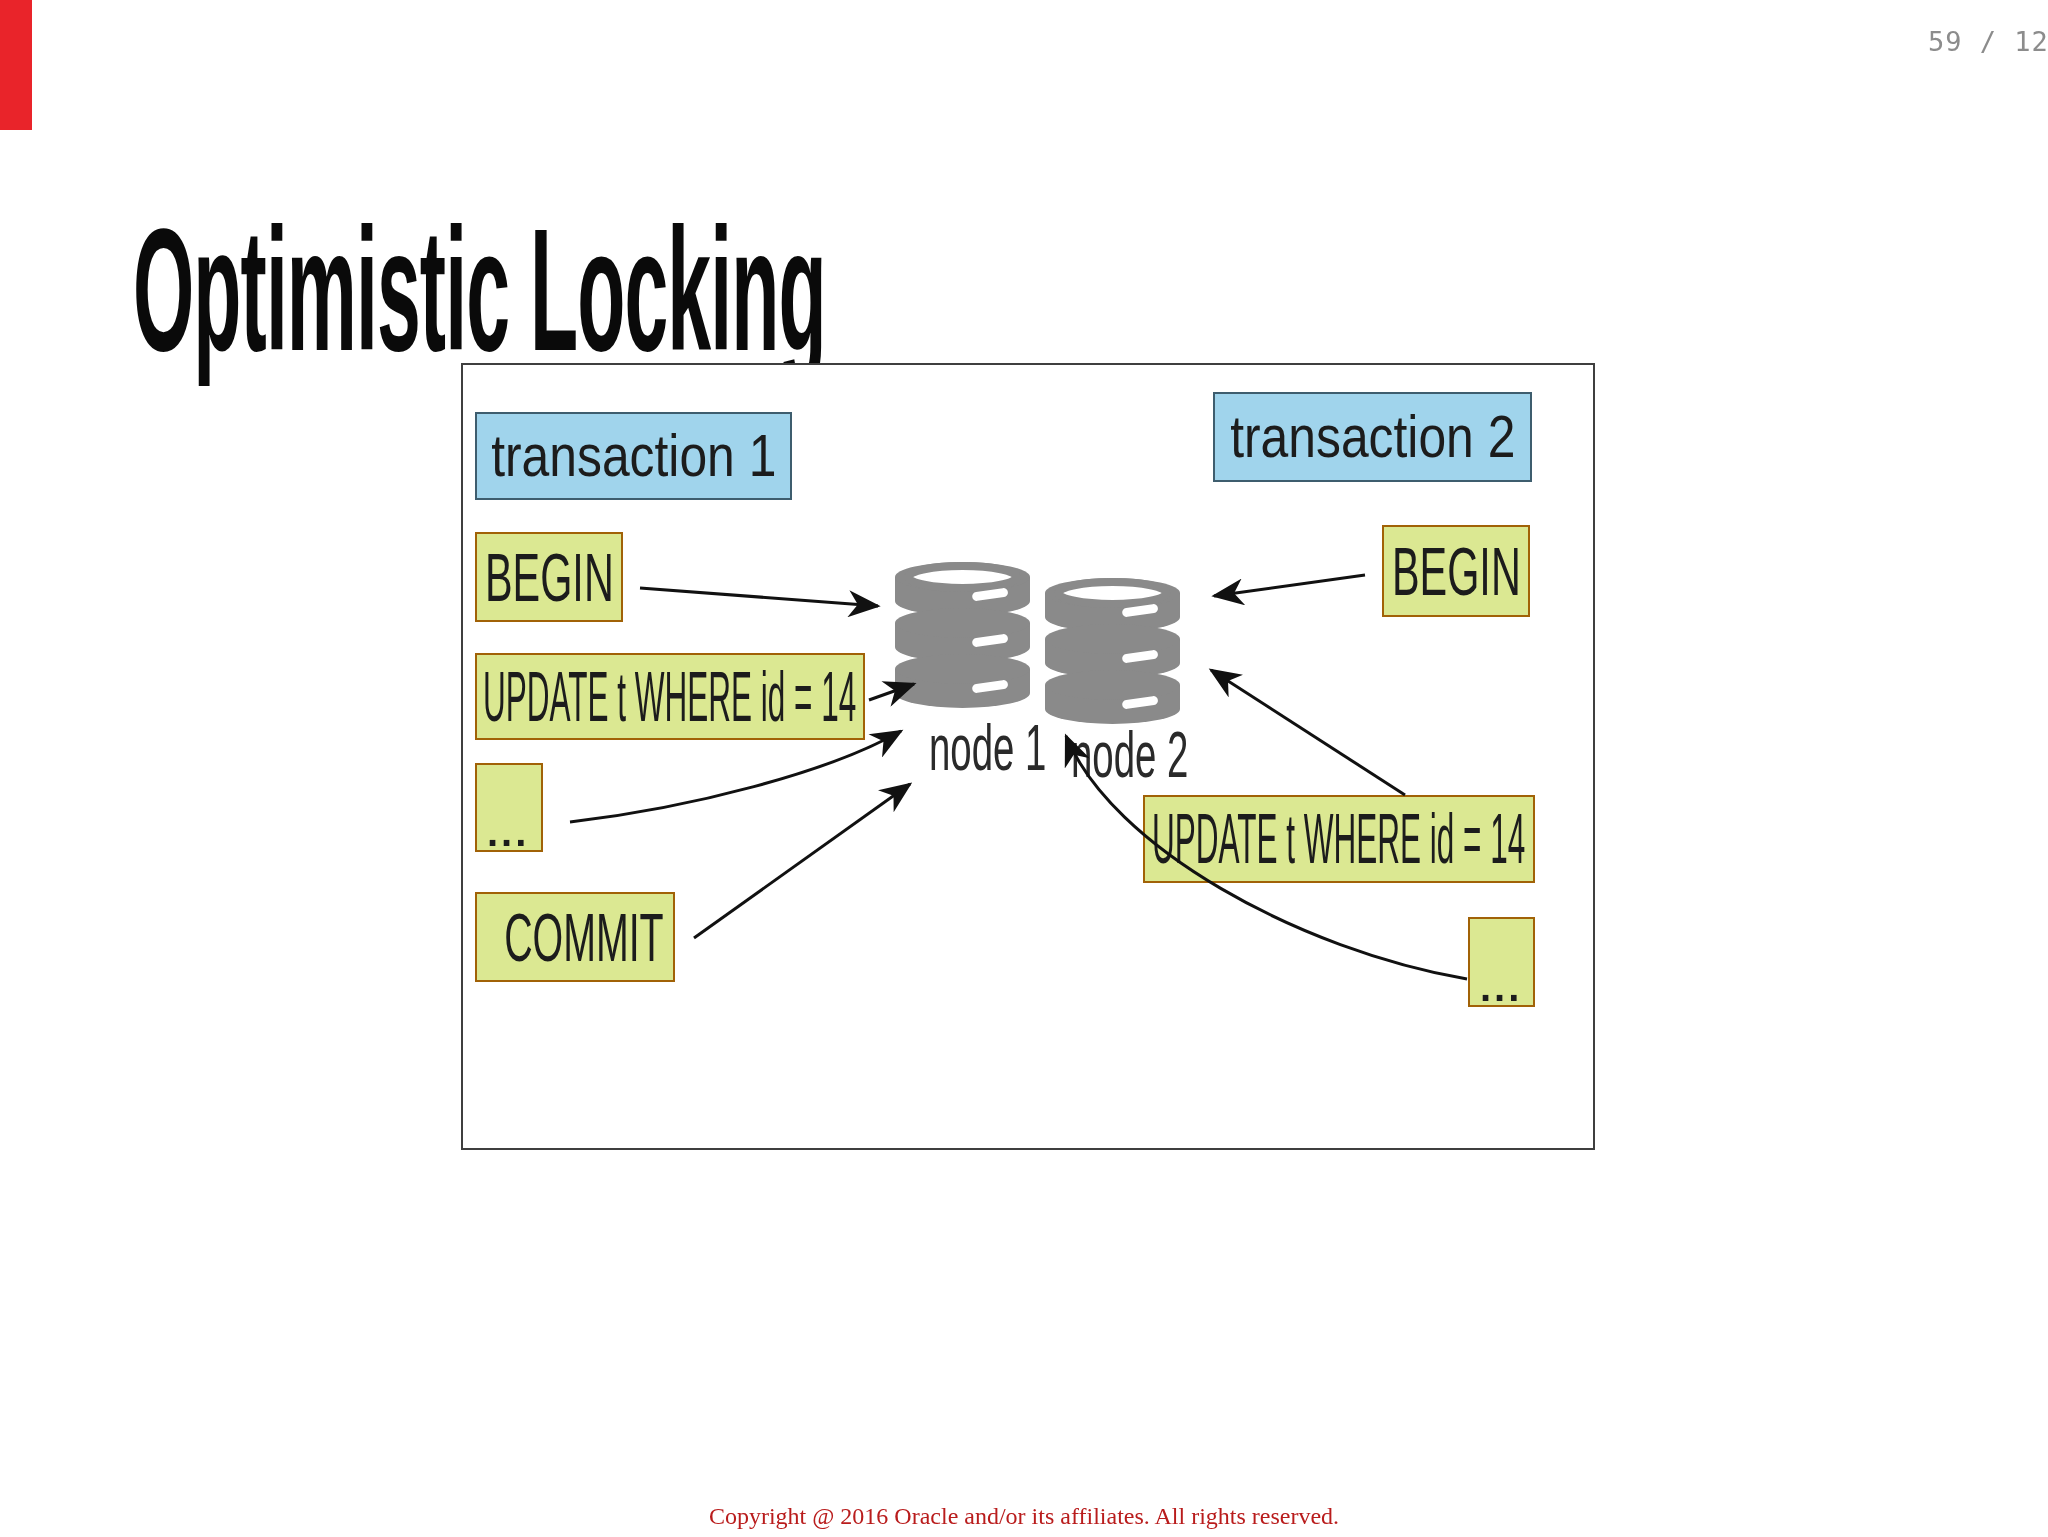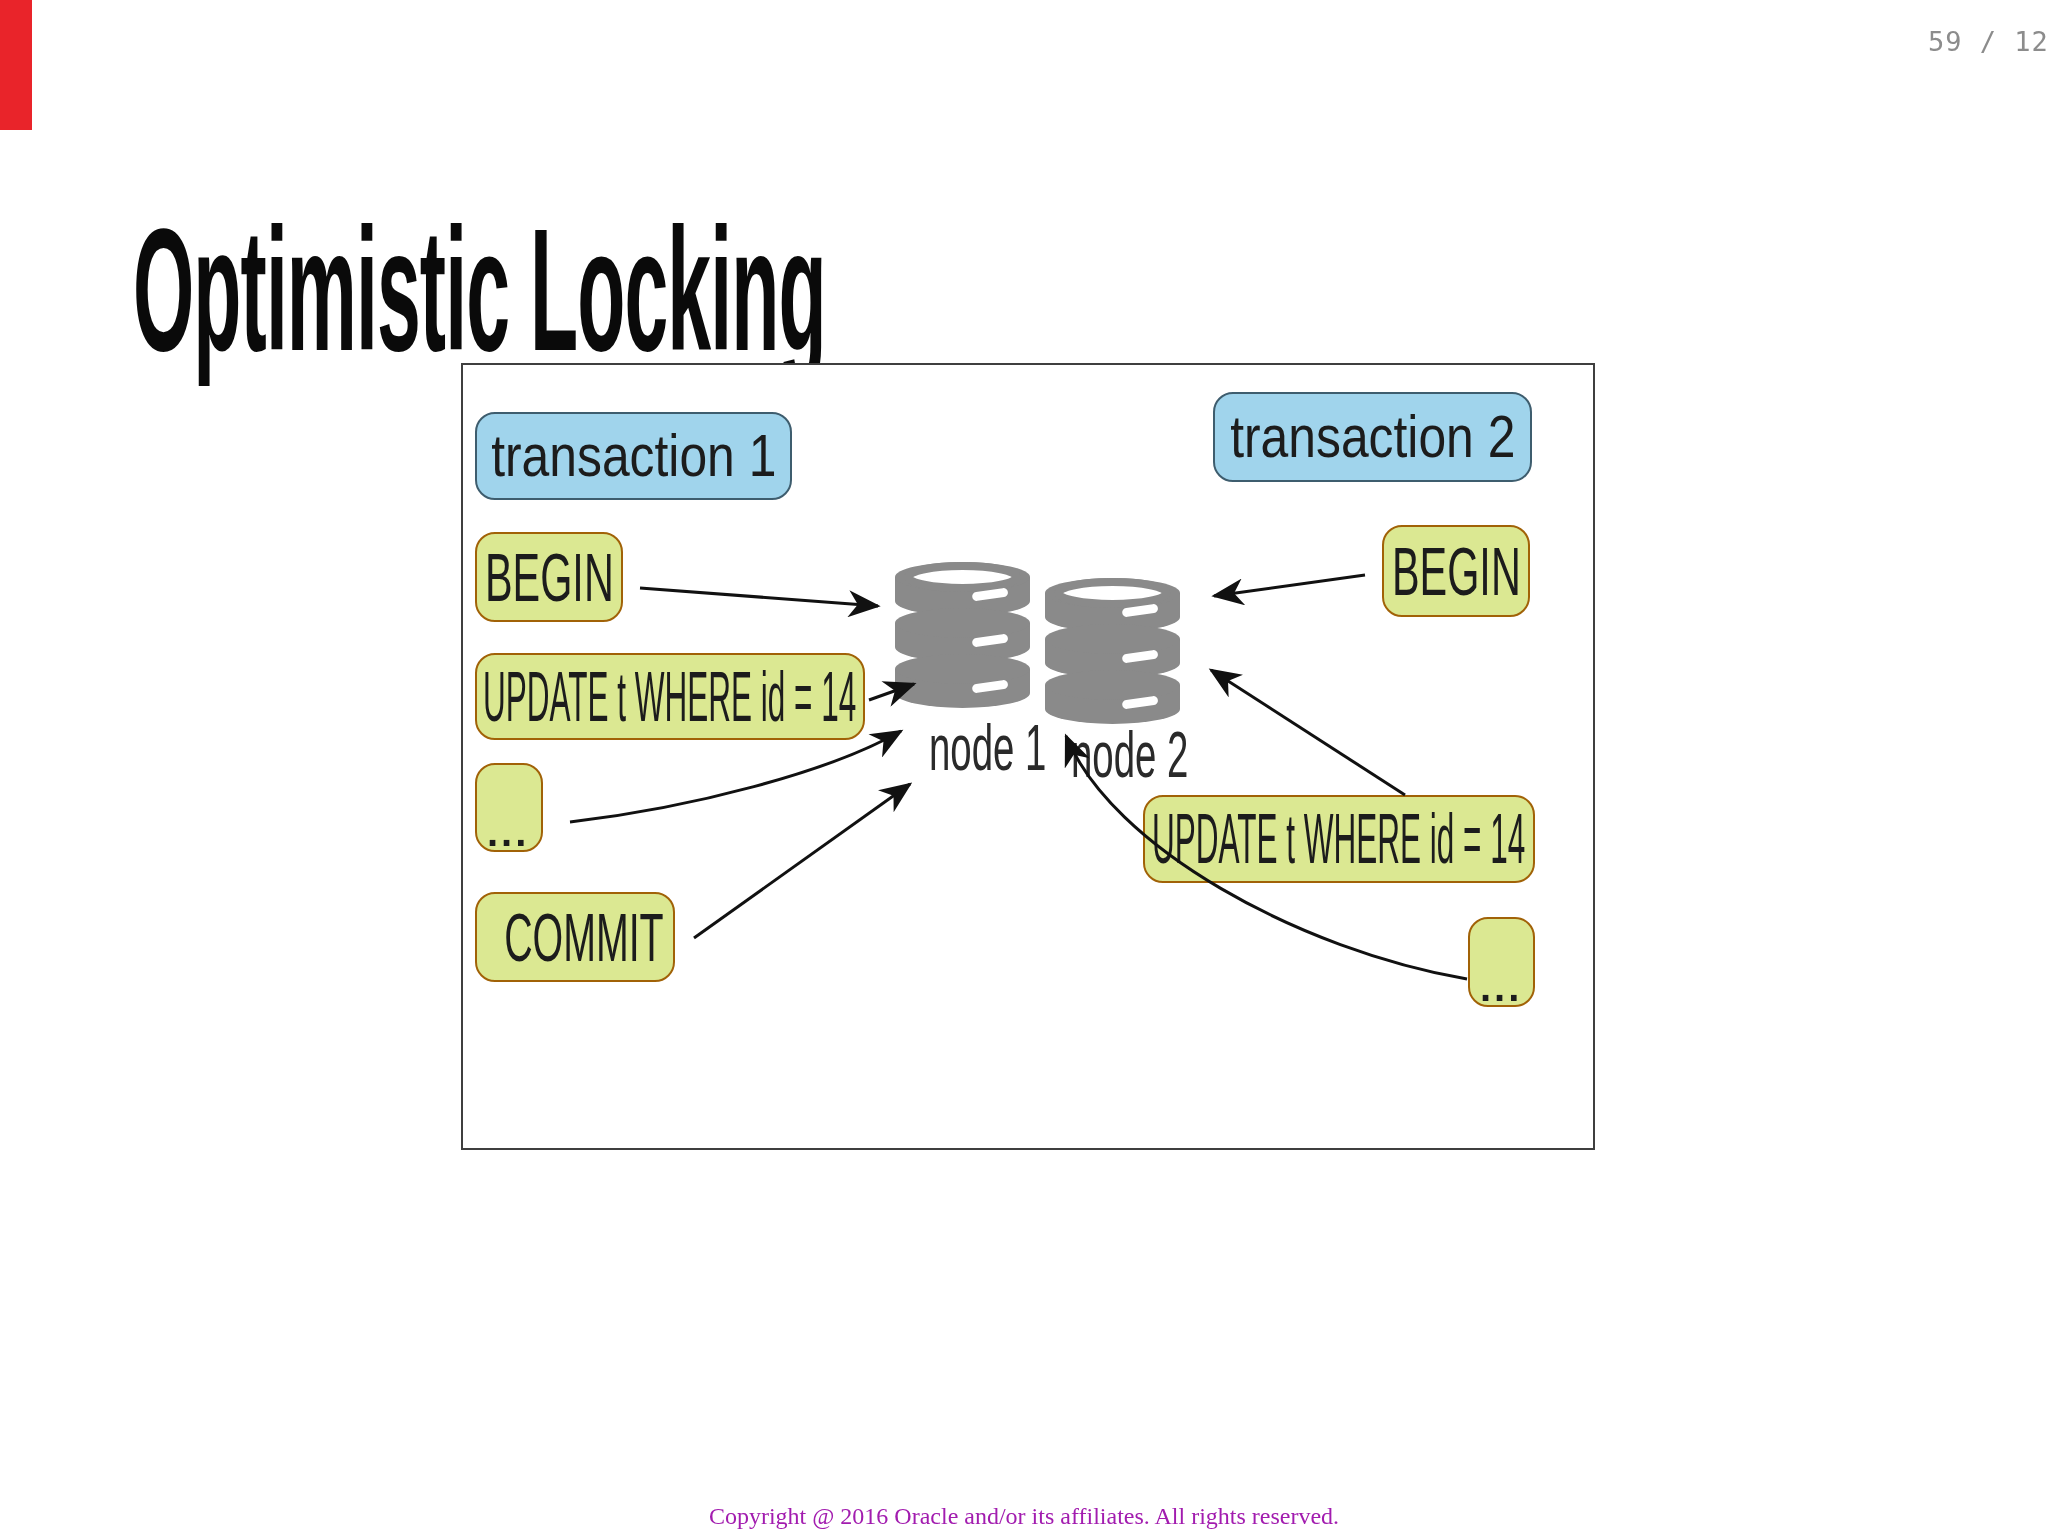--- a/index.html
+++ b/index.html
@@ -16,21 +16,21 @@
   
   #title{position:absolute;left:133px;top:202px;font-size:175px;font-weight:bold;color:#0a0a0a;
          white-space:nowrap;transform:scaleX(0.45);transform-origin:left top;letter-spacing:-2px;
          line-height:1;}
 
   
   #frame{position:absolute;left:461px;top:363px;width:1134px;height:787px;background:#fff;
          border:2px solid #3f3f3f;box-sizing:border-box;}
 
   .box{position:absolute;box-sizing:border-box;display:flex;align-items:center;justify-content:center;
-       z-index:2;border-radius:20px;}
+       z-index:2;}
   .blue{background:#a0d4ec;border:2px solid #3e5d6e;}
   .green{background:#dbe892;border:2px solid #a16207;}
   .ct{white-space:nowrap;color:#1c1c1c;line-height:1;}
 
   #t1box{left:475px;top:412px;width:317px;height:88px;}
   #t2box{left:1213px;top:392px;width:319px;height:90px;}
   .t-label{font-size:60px;transform:scaleX(0.83);}
 
   #begin1{left:475px;top:532px;width:148px;height:90px;}
   #begin2{left:1382px;top:525px;width:148px;height:92px;}
@@ -51,21 +51,21 @@
   .nodelabel{position:absolute;z-index:2;font-size:64px;color:#2a2a2a;white-space:nowrap;
              transform:scaleX(0.60);transform-origin:center top;line-height:1;}
   #node1label{left:905px;top:716px;width:120px;text-align:center;}
   #node2label{left:1043px;top:723px;width:140px;text-align:center;}
 
   
   #overlay{position:absolute;left:0;top:0;z-index:5;pointer-events:none;}
 
   
   #footer{position:absolute;left:50%;top:1503px;transform:translateX(-50%);
-          font-family:"Liberation Serif",serif;font-size:24px;color:#a21caf;white-space:nowrap;}
+          font-family:"Liberation Serif",serif;font-size:24px;color:#b91c1c;white-space:nowrap;}
 </style>
 </head>
 <body>
 
 <div id="slide">
 
   <div id="redbar"></div>
 
   <div id="pagenum">59 / 126</div>
 

